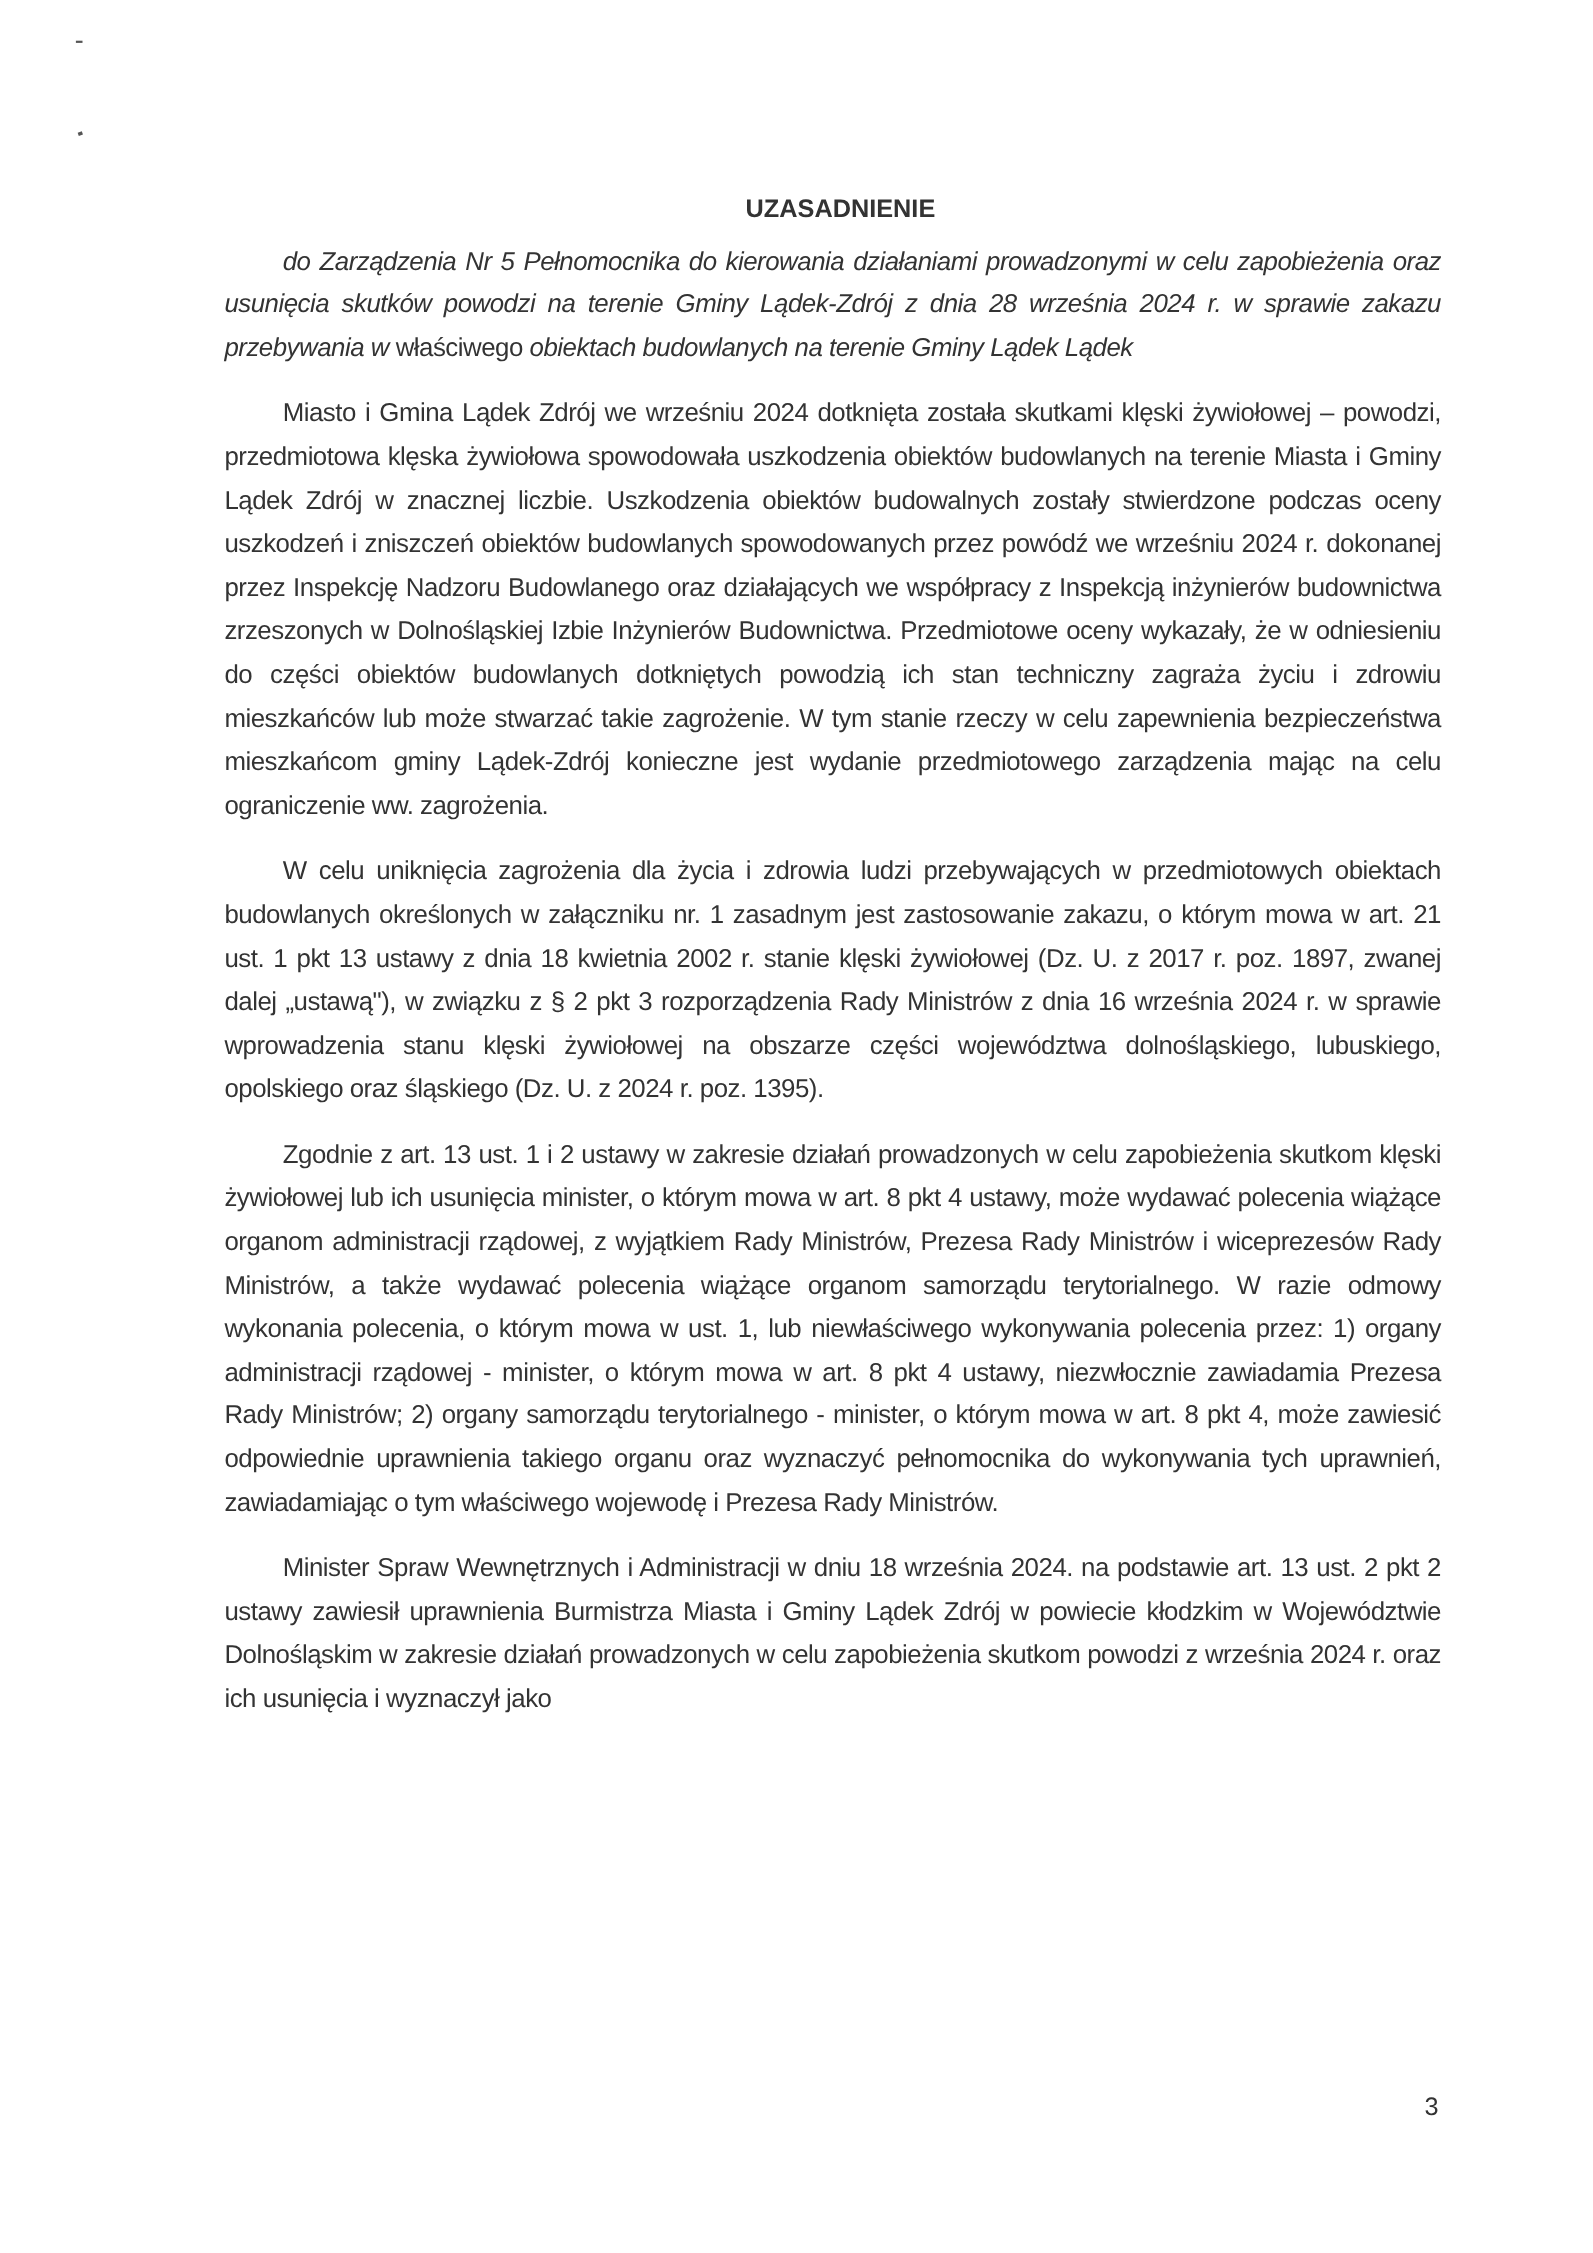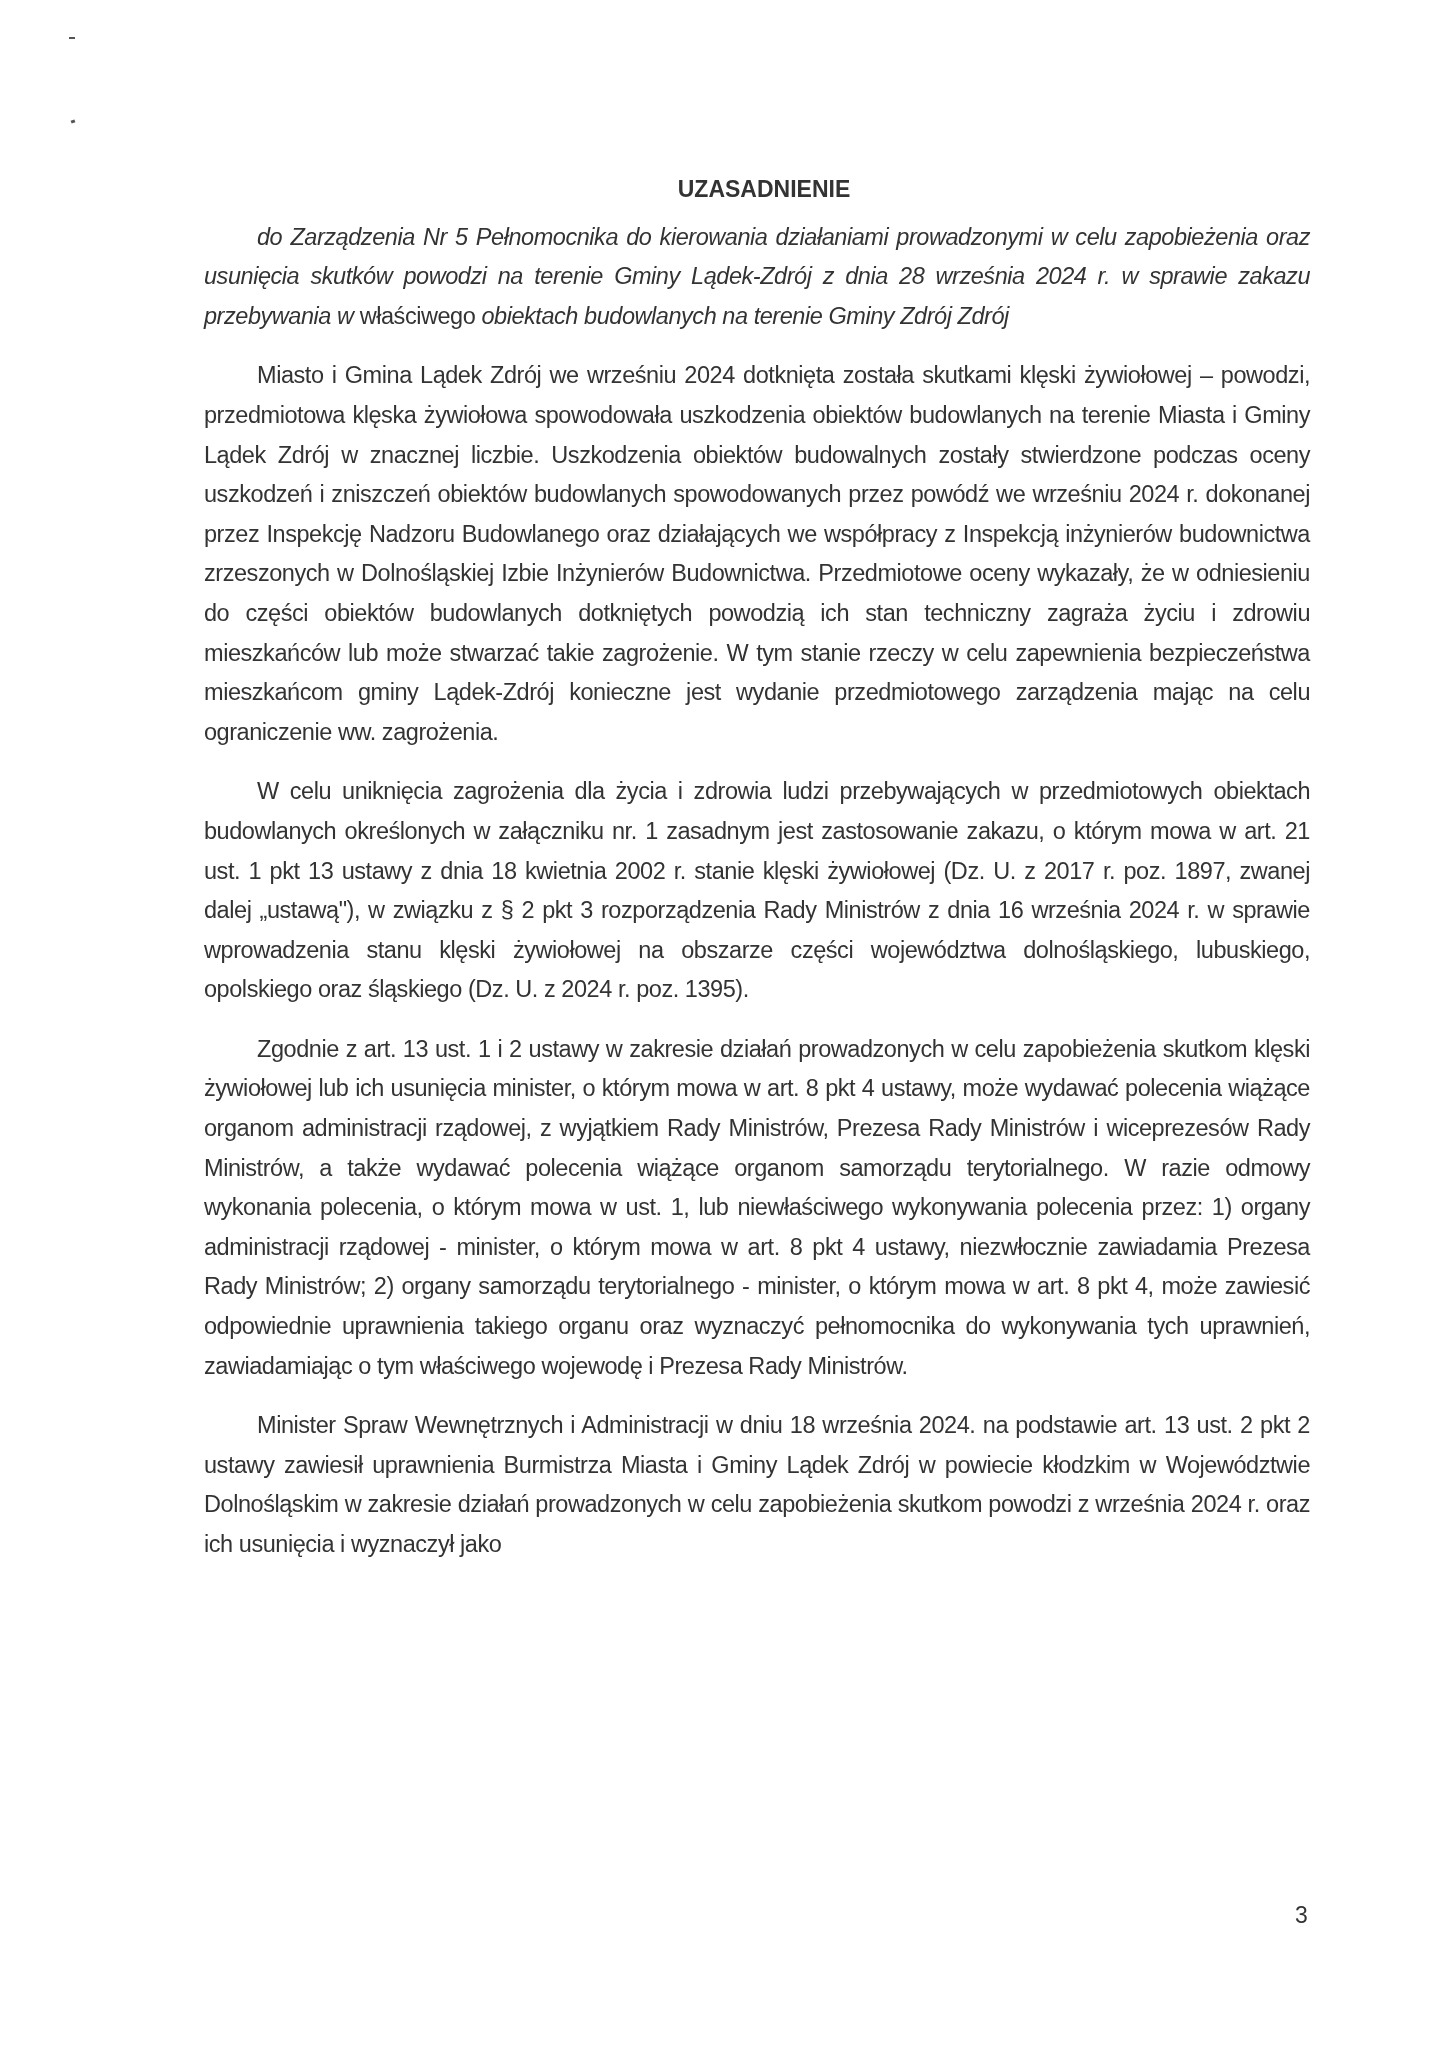--- a/index.html
+++ b/index.html
@@ -33,21 +33,21 @@
 </head>
 <body>
 
 <div class="page">
   <div class="scan-mark mark-1"></div>
   <div class="scan-mark mark-2"></div>
 
   <div class="content">
     <div class="title">UZASADNIENIE</div>
 
-    <p class="subtitle"><span>do Zarządzenia Nr 5 Pełnomocnika do kierowania działaniami prowadzonymi w celu zapobieżenia oraz usunięcia skutków powodzi na terenie Gminy Lądek-Zdrój z dnia 28 września 2024 r. w sprawie zakazu przebywania w</span><span class="upright"> właściwego </span><span>obiektach budowlanych na terenie Gminy Zdrój Zdrój</span></p>
+    <p class="subtitle"><span>do Zarządzenia Nr 5 Pełnomocnika do kierowania działaniami prowadzonymi w celu zapobieżenia oraz usunięcia skutków powodzi na terenie Gminy Lądek-Zdrój z dnia 28 września 2024 r. w sprawie zakazu przebywania w</span><span class="upright"> właściwego </span><span>obiektach budowlanych na terenie Gminy Lądek Lądek</span></p>
 
     <p class="para">Miasto i Gmina Lądek Zdrój we wrześniu 2024 dotknięta została skutkami klęski żywiołowej – powodzi, przedmiotowa klęska żywiołowa spowodowała uszkodzenia obiektów budowlanych na terenie Miasta i Gminy Lądek Zdrój w znacznej liczbie. Uszkodzenia obiektów budowalnych zostały stwierdzone podczas oceny uszkodzeń i zniszczeń obiektów budowlanych spowodowanych przez powódź we wrześniu 2024 r. dokonanej przez Inspekcję Nadzoru Budowlanego oraz działających we współpracy z Inspekcją inżynierów budownictwa zrzeszonych w Dolnośląskiej Izbie Inżynierów Budownictwa. Przedmiotowe oceny wykazały, że w odniesieniu do części obiektów budowlanych dotkniętych powodzią ich stan techniczny zagraża życiu i zdrowiu mieszkańców lub może stwarzać takie zagrożenie. W tym stanie rzeczy w celu zapewnienia bezpieczeństwa mieszkańcom gminy Lądek-Zdrój konieczne jest wydanie przedmiotowego zarządzenia mając na celu ograniczenie ww. zagrożenia.</p>
     <p class="para">W celu uniknięcia zagrożenia dla życia i zdrowia ludzi przebywających w przedmiotowych obiektach budowlanych określonych w załączniku nr. 1 zasadnym jest zastosowanie zakazu, o którym mowa w art. 21 ust. 1 pkt 13 ustawy z dnia 18 kwietnia 2002 r. stanie klęski żywiołowej (Dz. U. z 2017 r. poz. 1897, zwanej dalej „ustawą"), w związku z § 2 pkt 3 rozporządzenia Rady Ministrów z dnia 16 września 2024 r. w sprawie wprowadzenia stanu klęski żywiołowej na obszarze części województwa dolnośląskiego, lubuskiego, opolskiego oraz śląskiego (Dz. U. z 2024 r. poz. 1395).</p>
     <p class="para">Zgodnie z art. 13 ust. 1 i 2 ustawy w zakresie działań prowadzonych w celu zapobieżenia skutkom klęski żywiołowej lub ich usunięcia minister, o którym mowa w art. 8 pkt 4 ustawy, może wydawać polecenia wiążące organom administracji rządowej, z wyjątkiem Rady Ministrów, Prezesa Rady Ministrów i wiceprezesów Rady Ministrów, a także wydawać polecenia wiążące organom samorządu terytorialnego. W razie odmowy wykonania polecenia, o którym mowa w ust. 1, lub niewłaściwego wykonywania polecenia przez: 1) organy administracji rządowej - minister, o którym mowa w art. 8 pkt 4 ustawy, niezwłocznie zawiadamia Prezesa Rady Ministrów; 2) organy samorządu terytorialnego - minister, o którym mowa w art. 8 pkt 4, może zawiesić odpowiednie uprawnienia takiego organu oraz wyznaczyć pełnomocnika do wykonywania tych uprawnień, zawiadamiając o tym właściwego wojewodę i Prezesa Rady Ministrów.</p>
     <p class="para">Minister Spraw Wewnętrznych i Administracji w dniu 18 września 2024. na podstawie art. 13 ust. 2 pkt 2 ustawy zawiesił uprawnienia Burmistrza Miasta i Gminy Lądek Zdrój w powiecie kłodzkim w Województwie Dolnośląskim w zakresie działań prowadzonych w celu zapobieżenia skutkom powodzi z września 2024 r. oraz ich usunięcia i wyznaczył jako</p>
   </div>
 
   <div class="page-number">3</div>
 </div>
 

